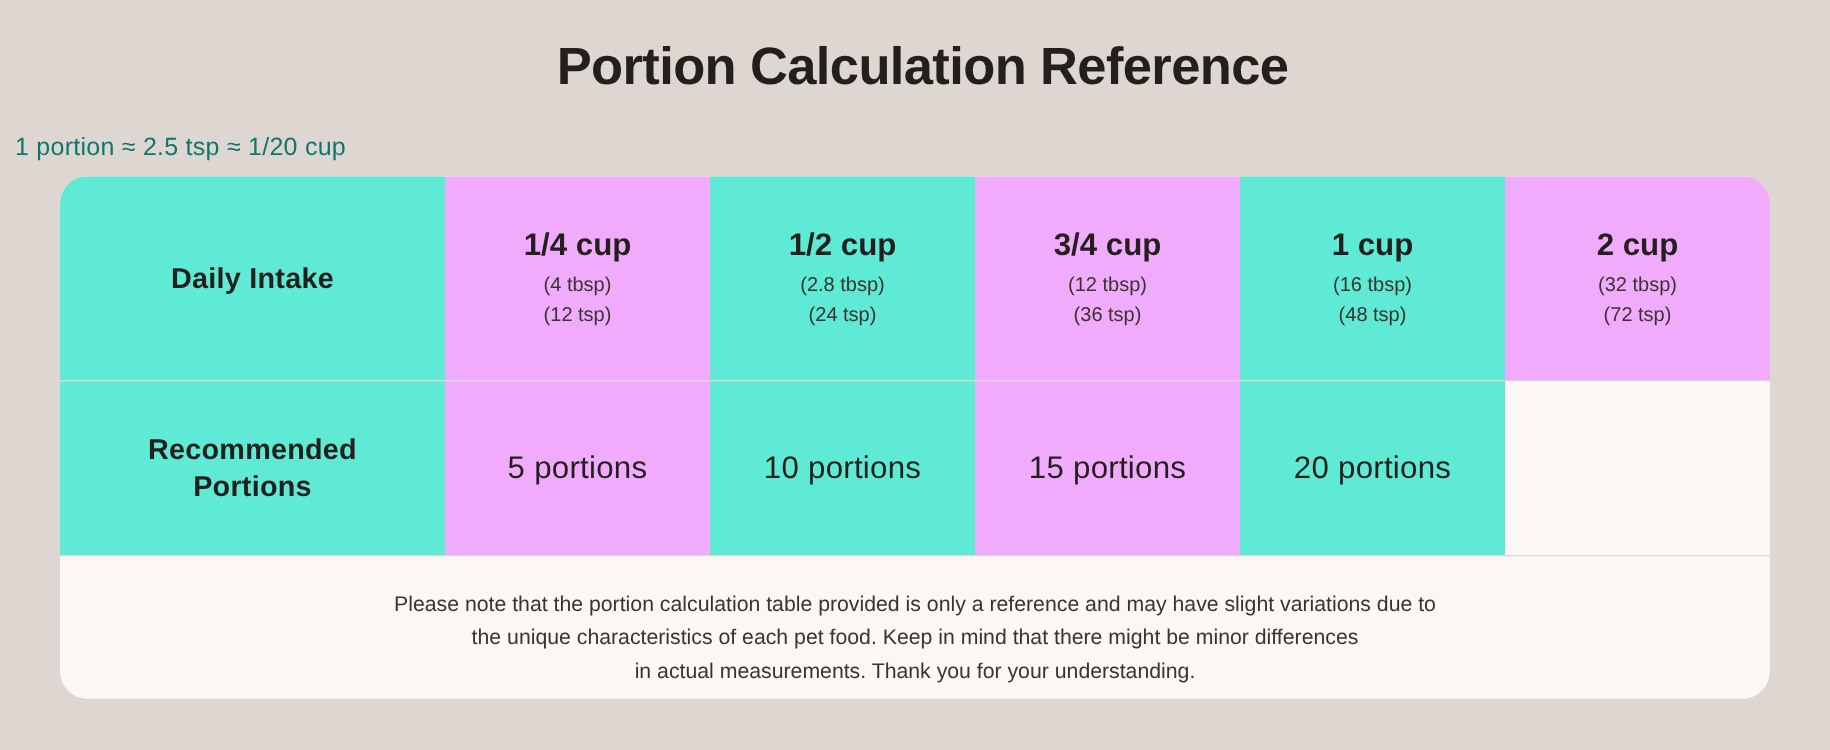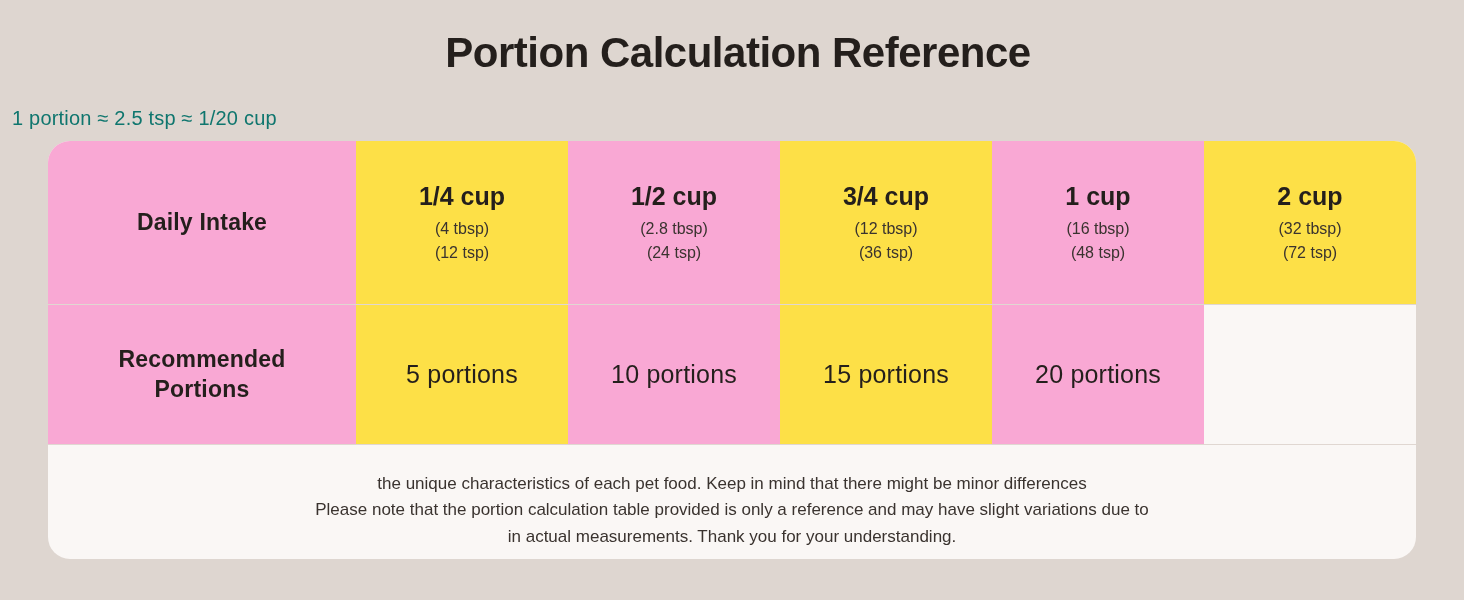--- a/index.html
+++ b/index.html
@@ -68,24 +68,24 @@
   .cell {
     display: flex;
     flex-direction: column;
     align-items: center;
     justify-content: center;
     box-sizing: border-box;
     text-align: center;
   }
 
   .cell.shade {
-    background: #fde047;
+    background: #f0abfc;
   }
   .cell.plain {
-    background: #f9a8d4;
+    background: #5eead4;
   }
 
   .rowlabel {
     font-size: 23px;
     font-weight: bold;
     color: #241f1c;
     line-height: 1.28;
     letter-spacing: 0.2px;
   }
 
@@ -192,19 +192,19 @@
 
       <div class="cell plain">
         <div class="portions">20 portions</div>
       </div>
 
     </div>
 
     <div class="divider"></div>
 
     <div class="note">
+      <div>Please note that the portion calculation table provided is only a reference and may have slight variations due to</div>
       <div>the unique characteristics of each pet food. Keep in mind that there might be minor differences</div>
-      <div>Please note that the portion calculation table provided is only a reference and may have slight variations due to</div>
       <div>in actual measurements. Thank you for your understanding.</div>
     </div>
 
   </div>
 </div>
 
 </body></html>

